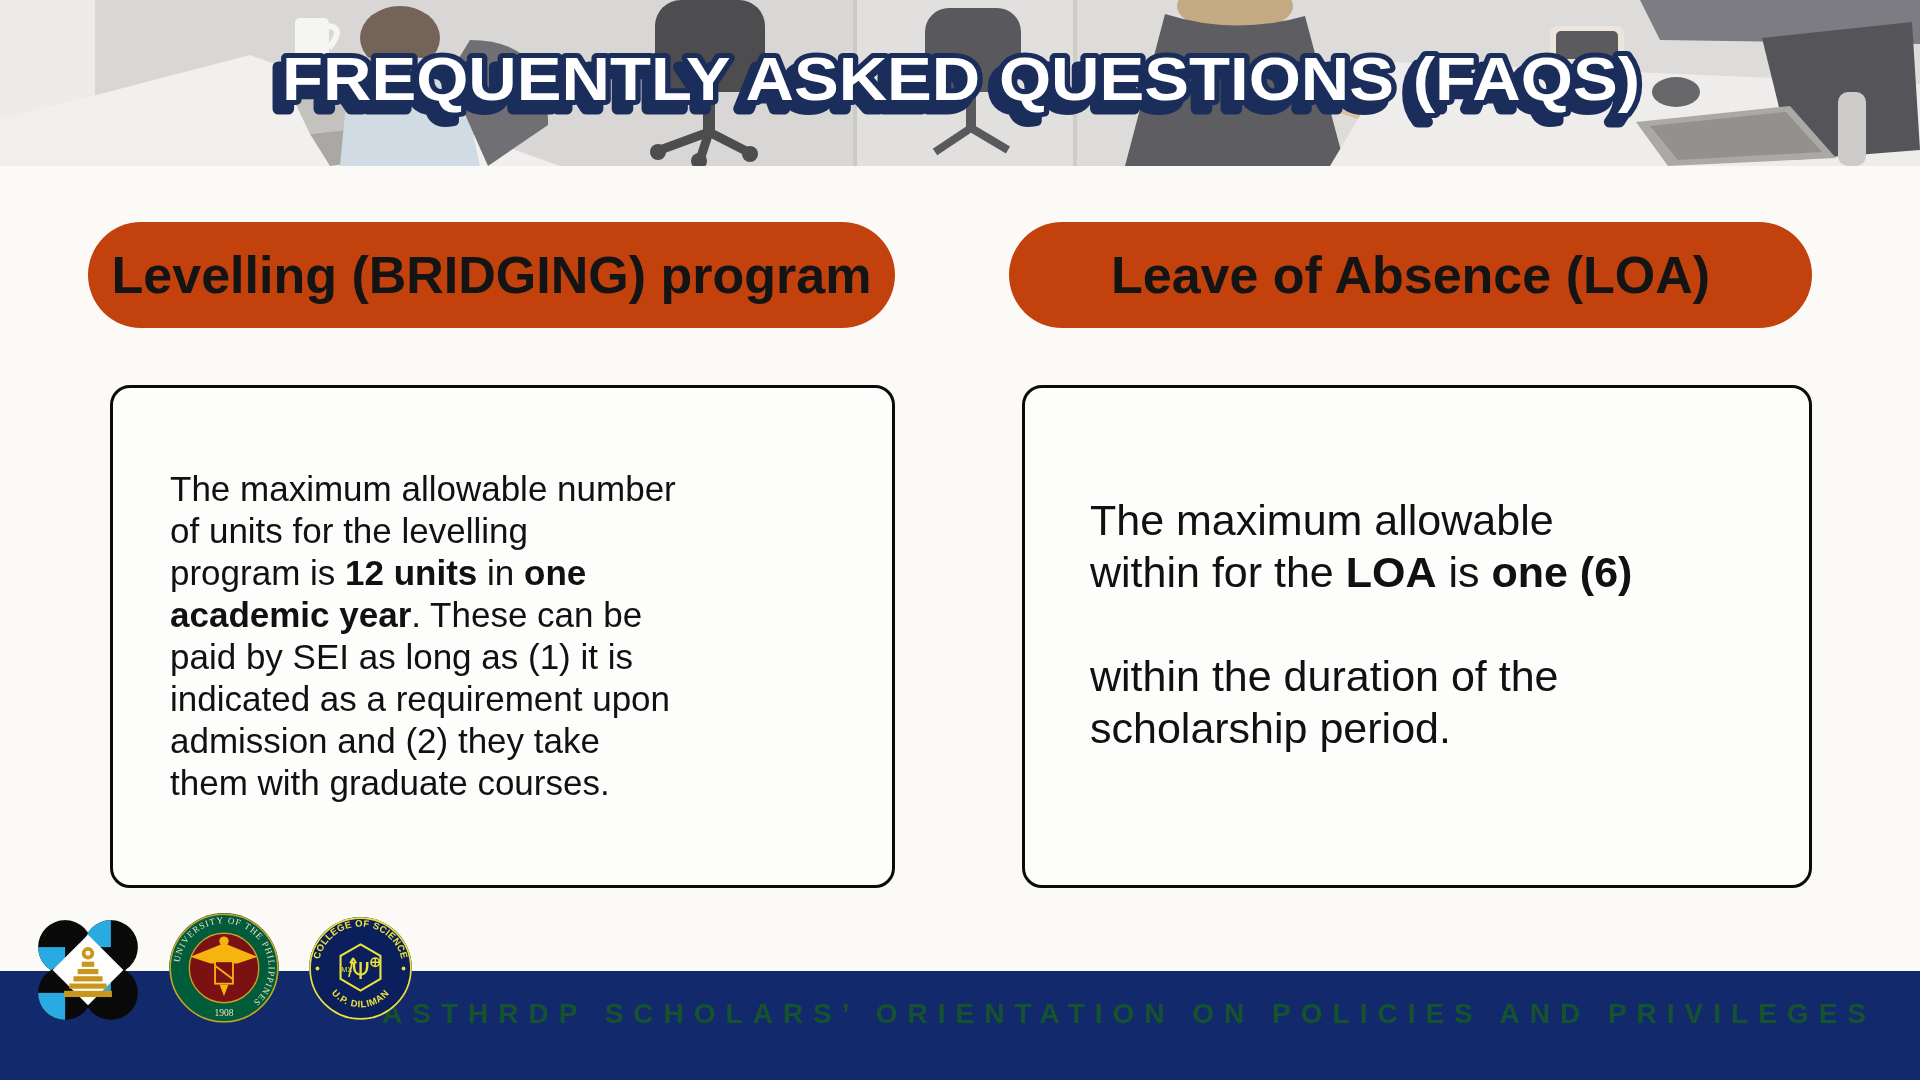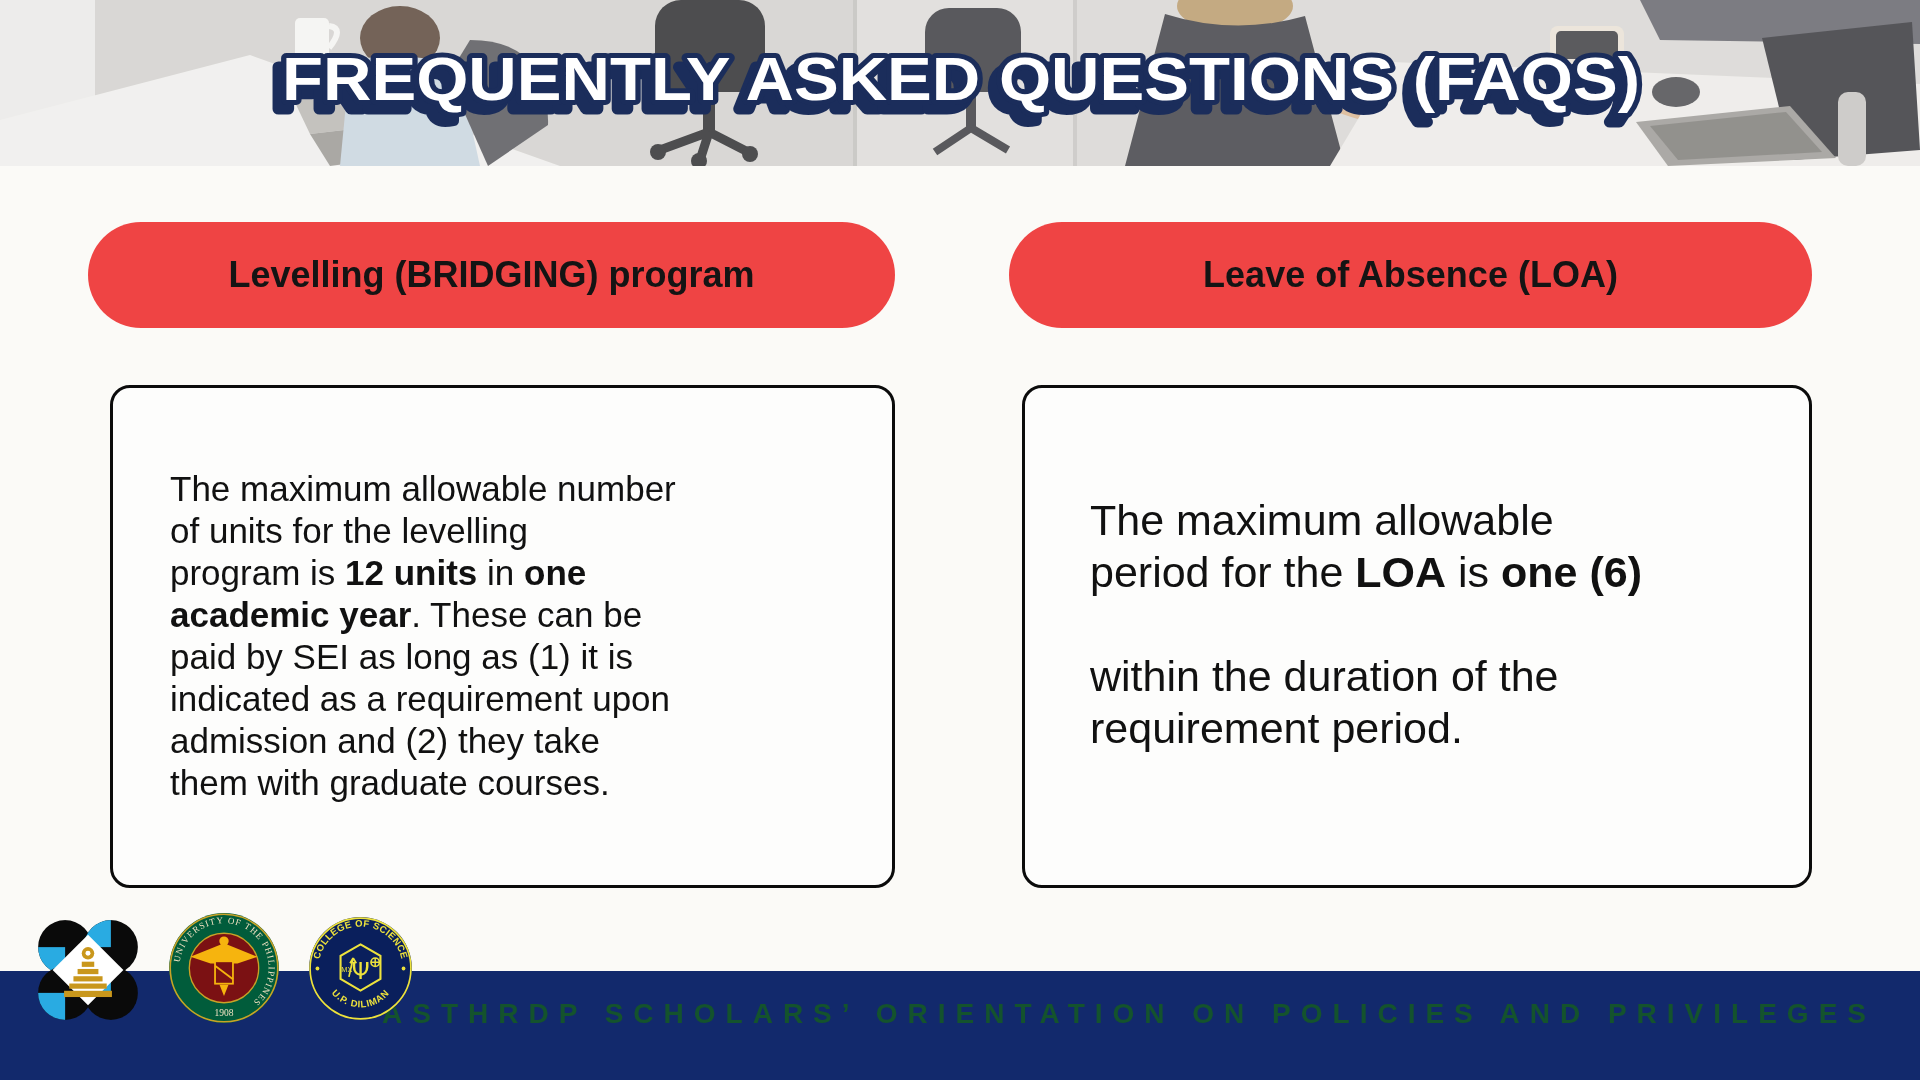--- a/index.html
+++ b/index.html
@@ -7,23 +7,23 @@
     width:1920px;height:1080px;position:relative;overflow:hidden;
     background:#FBFAF7;
     font-family:"Liberation Sans", sans-serif;
   }
   
   .banner{position:absolute;left:0;top:0;width:1877px;height:166px;}
   .banner svg{display:block;}
   
   .pill{
     position:absolute;top:222px;height:106px;
-    background:#ef4444;border-radius:54px;
+    background:#c2410c;border-radius:54px;
     display:flex;align-items:center;justify-content:center;
-    font-weight:bold;font-size:36px;color:#141414;
+    font-weight:bold;font-size:52px;color:#141414;
   }
   .pill-left{left:88px;width:807px;}
   .pill-right{left:1009px;width:803px;text-align:right;}
   
   .card{
     position:absolute;top:385px;height:503px;
     background:#FDFDFC;border:3px solid #0B0B0B;border-radius:20px;
     box-sizing:border-box;
   }
   .card-left{left:110px;width:785px;}
@@ -131,21 +131,21 @@
   <span>Levelling (BRIDGING) program</span>
 </div>
 <div class="pill pill-right">
   <span>Leave of Absence (LOA)</span>
 </div>
 
 <div class="card card-left"></div>
 <div class="card card-right"></div>
 
 <div class="card-text card-text-left"><span>The maximum allowable number</span><br><span>of units for the levelling</span><br><span>program is </span><b>12 units</b><span> in </span><b>one</b><br><b>academic year</b><span>. These can be</span><br><span>paid by SEI as long as (1) it is</span><br><span>indicated as a requirement upon</span><br><span>admission and (2) they take</span><br><span>them with graduate courses.</span></div>
-<div class="card-text card-text-right"><span>The maximum allowable</span><br><span>period for the </span><b>LOA</b><span> is </span><b>one (6)</b><br><br><span>within the duration of the</span><br><span>requirement period.</span></div>
+<div class="card-text card-text-right"><span>The maximum allowable</span><br><span>within for the </span><b>LOA</b><span> is </span><b>one (6)</b><br><br><span>within the duration of the</span><br><span>scholarship period.</span></div>
 
 <div class="footer-bar"></div>
 <div class="footer-text">ASTHRDP SCHOLARS’ ORIENTATION ON POLICIES AND PRIVILEGES</div>
 
 <div class="logo logo-dost">
   <svg viewBox="0 0 100 100">
     <defs>
       <clipPath id="ctl">
           <circle cx="28" cy="28" r="26"></circle>
         </clipPath>

